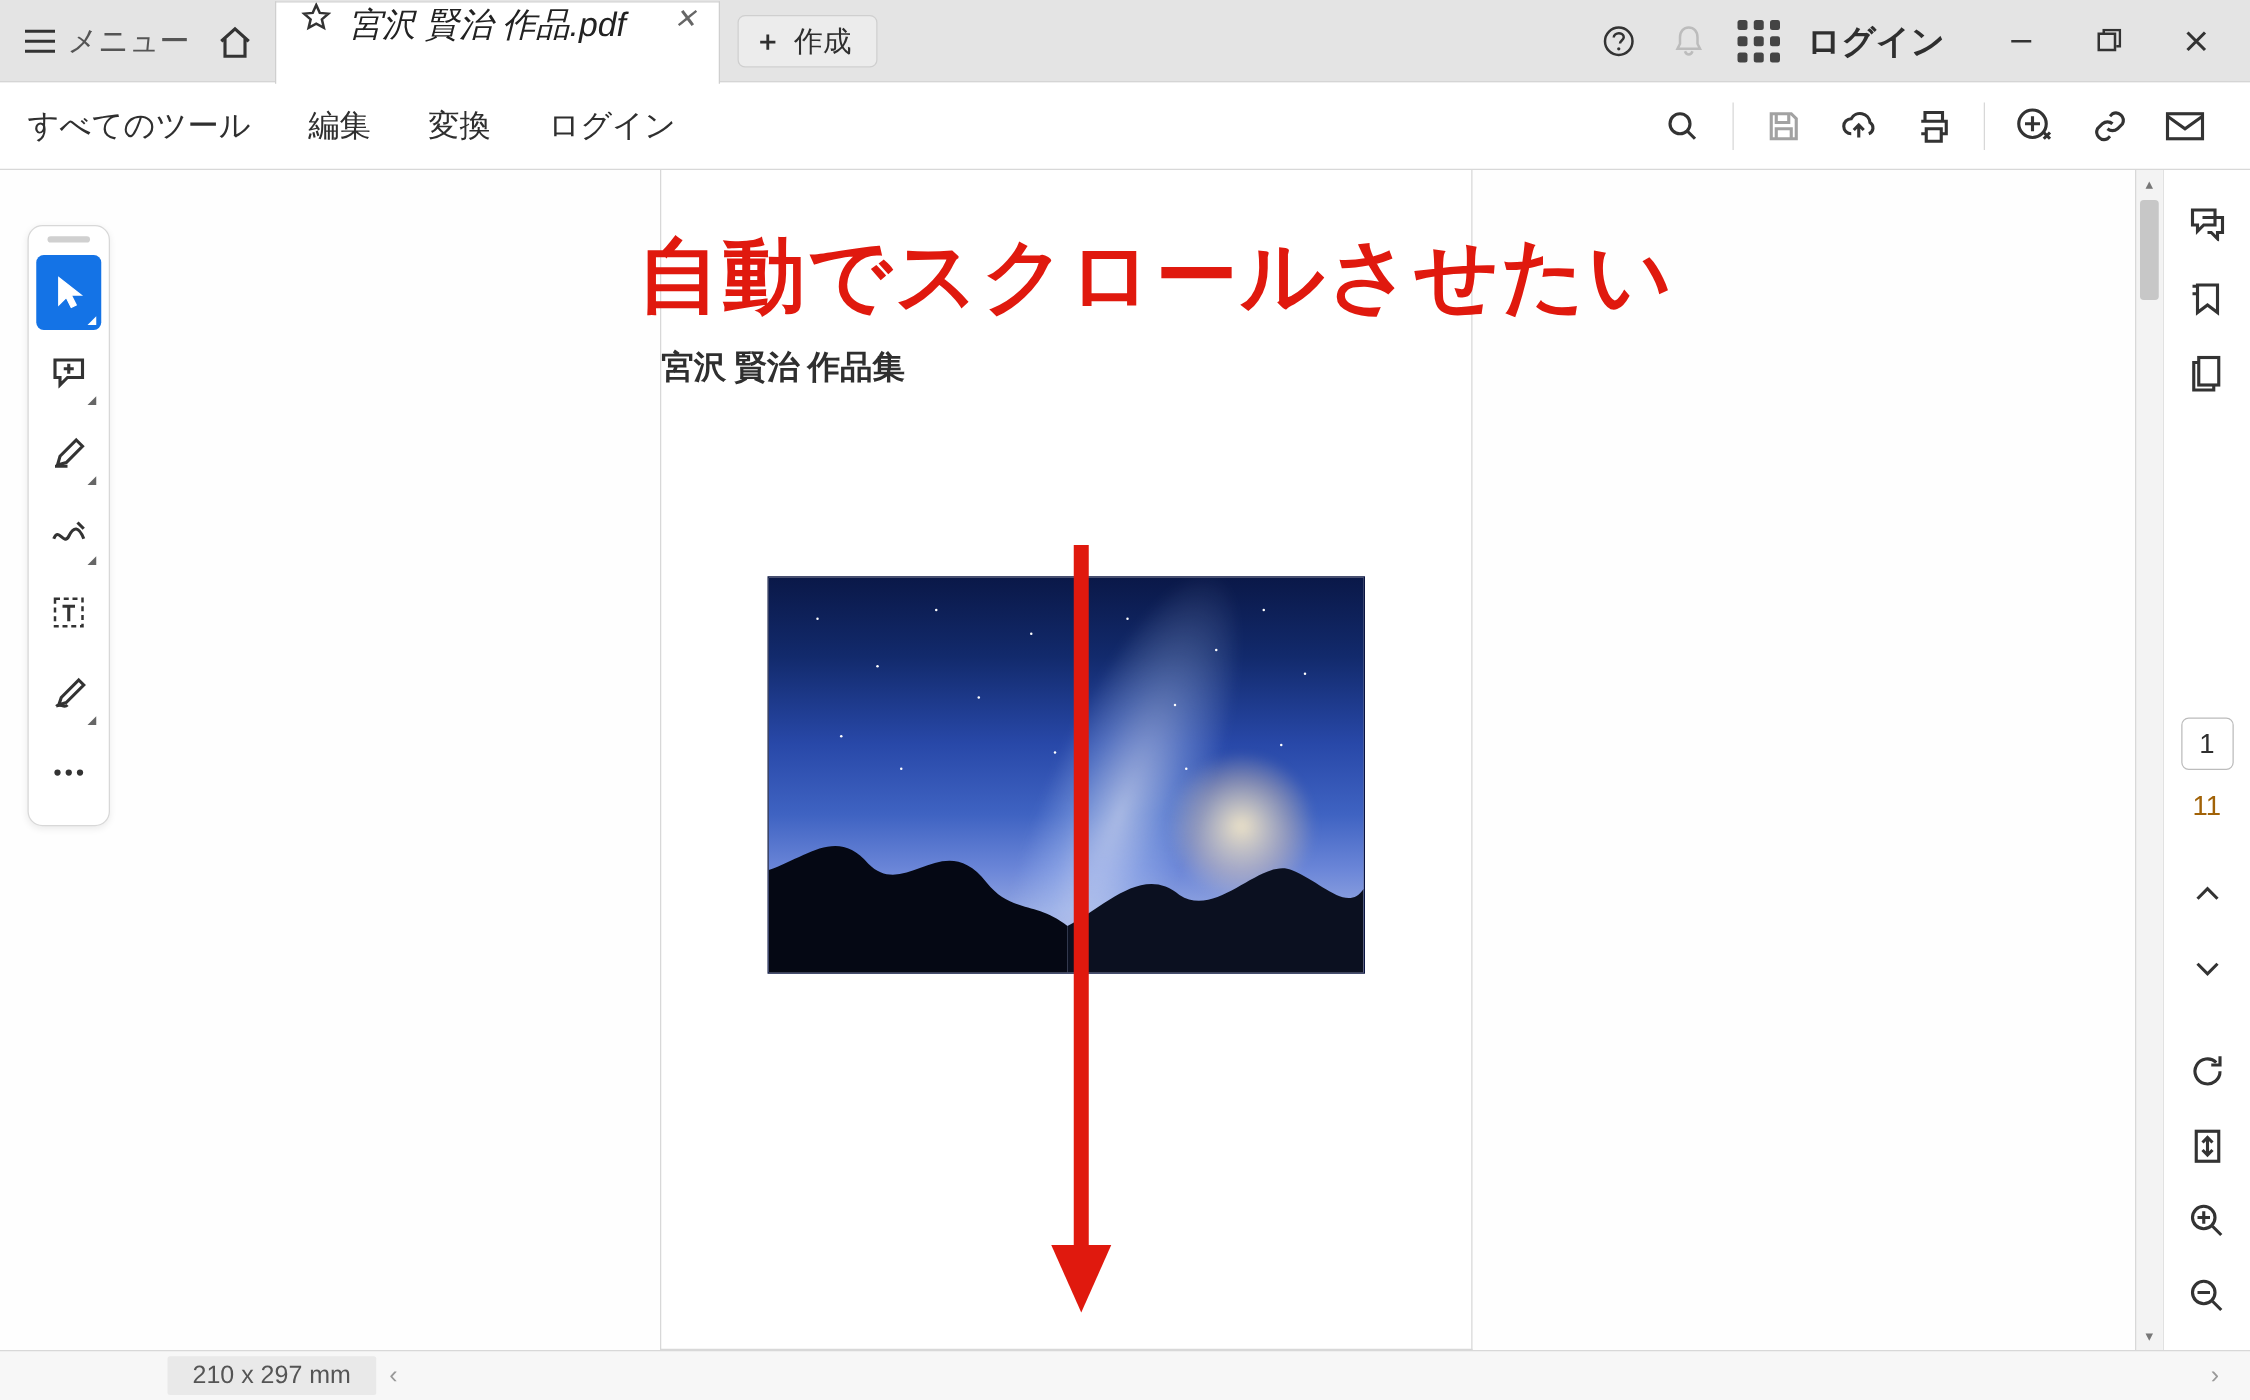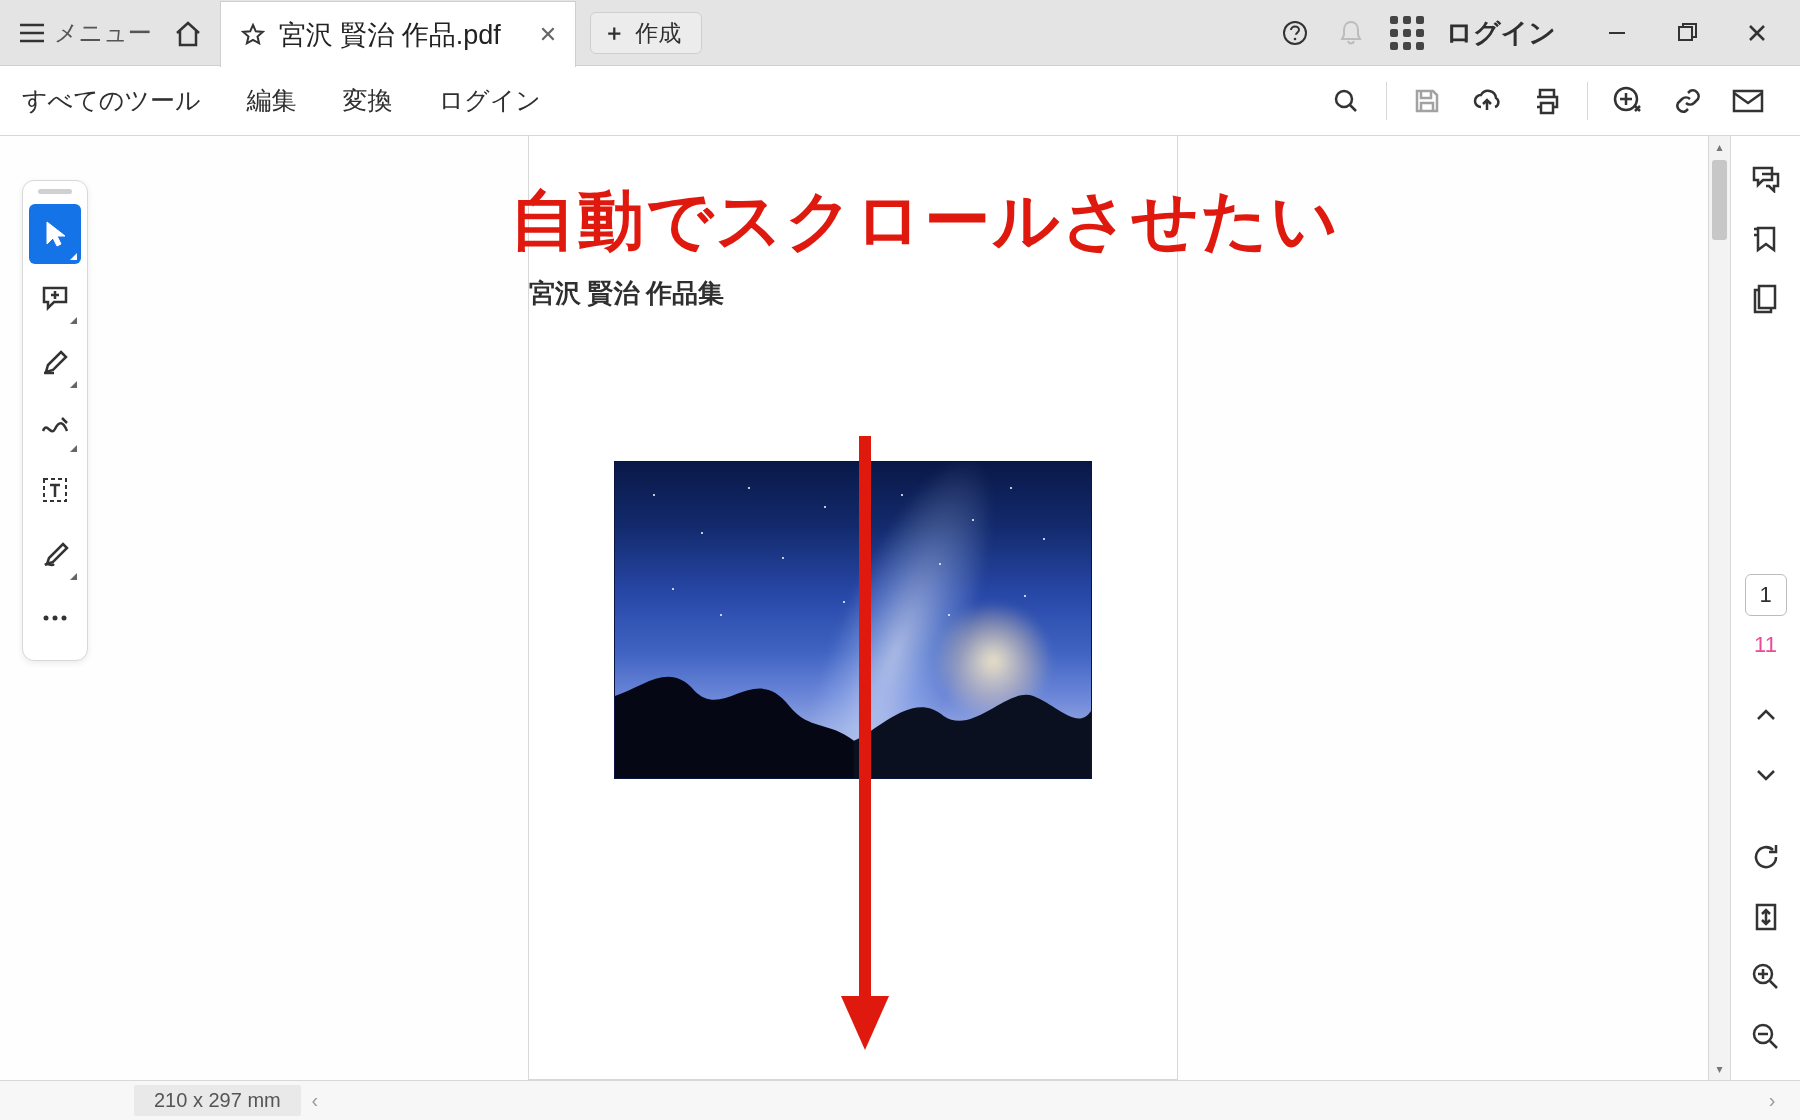--- a/index.html
+++ b/index.html
@@ -11,21 +11,21 @@
     --red:#e0190e;
   }
   html,body{margin:0;padding:0;width:1800px;height:1120px;font-family:"Yu Gothic UI","Hiragino Sans",Meiryo,sans-serif;color:var(--fg);background:var(--white);overflow:hidden;}
   *{box-sizing:border-box;}
 
   
   .title-bar{height:66px;background:var(--tabbg);display:flex;align-items:stretch;border-bottom:1px solid #cfcfcf;}
   .title-left{display:flex;align-items:center;padding:0 8px;}
   .title-ico-btn{width:48px;height:66px;display:flex;align-items:center;justify-content:center;}
   .menu-txt{font-size:24px;color:#555;margin:0 12px 0 -2px;}
-  .tab{background:var(--white);display:flex;align-items:center;height:66px;padding:0 18px 0 20px;border-top:1px solid #cfcfcf;border-right:1px solid #cfcfcf;border-left:1px solid #cfcfcf;position:relative;top:1px;}
+  .tab{background:var(--white);display:flex;align-items:flex-start;height:66px;padding:0 18px 0 20px;border-top:1px solid #cfcfcf;border-right:1px solid #cfcfcf;border-left:1px solid #cfcfcf;position:relative;top:1px;font-style:italic;}
   .tab .star{margin-right:14px;color:#888;}
   .tab-name{font-size:27px;color:#222;}
   .tab .close{margin-left:38px;color:#666;font-size:22px;}
   .new-tab{display:flex;align-items:center;margin:12px 0 12px 14px;padding:0 20px 0 12px;border:1px solid #cfcfcf;border-radius:6px;background:#ececec;height:42px;}
   .new-tab .plus{font-size:22px;font-weight:bold;margin-right:10px;}
   .new-tab .lbl{font-size:23px;}
   .title-spacer{flex:1;}
   .title-right{display:flex;align-items:center;padding-right:8px;font-weight:bold;}
   .title-right .title-ico-btn{width:56px;}
   .login-txt{font-size:27px;margin:0 26px 0 10px;}
@@ -74,21 +74,21 @@
   .ft-btn.sel svg path,.ft-btn.sel svg polygon{fill:#fff;stroke:#fff;}
   .ft-corner::after{content:"";position:absolute;right:4px;bottom:4px;width:0;height:0;border-left:7px solid transparent;border-bottom:7px solid #666;}
   .ft-btn.sel.ft-corner::after{border-bottom-color:#fff;}
 
   
   .right-panel{width:70px;border-left:1px solid var(--border);background:var(--white);display:flex;flex-direction:column;align-items:center;padding:18px 0;gap:10px;}
   .rp-btn{width:50px;height:50px;display:flex;align-items:center;justify-content:center;}
   .rp-spacer-sm{height:12px;}
   .rp-spacer{flex:1;}
   .page-input{width:42px;height:42px;border:1px solid #bcbcbc;border-radius:6px;display:flex;align-items:center;justify-content:center;font-size:22px;}
-  .page-total{font-size:22px;color:#ec4899;margin-top:6px;}
+  .page-total{font-size:22px;color:#a16207;margin-top:6px;}
 
   
   .status{height:40px;background:#f7f7f7;border-top:1px solid var(--border);display:flex;align-items:center;font-size:20px;color:#555;padding:0 14px;}
   .status .dim{background:#e9e9e9;padding:4px 20px;border-radius:2px;margin-left:120px;}
   .status .hscroll-arrow{width:28px;text-align:center;color:#999;}
   .status .hs-spacer{flex:1;}
 
   svg{display:block;}
   .stroke{fill:none;stroke:#333;stroke-width:2;}
   .stroke-th{fill:none;stroke:#333;stroke-width:2.5;}

